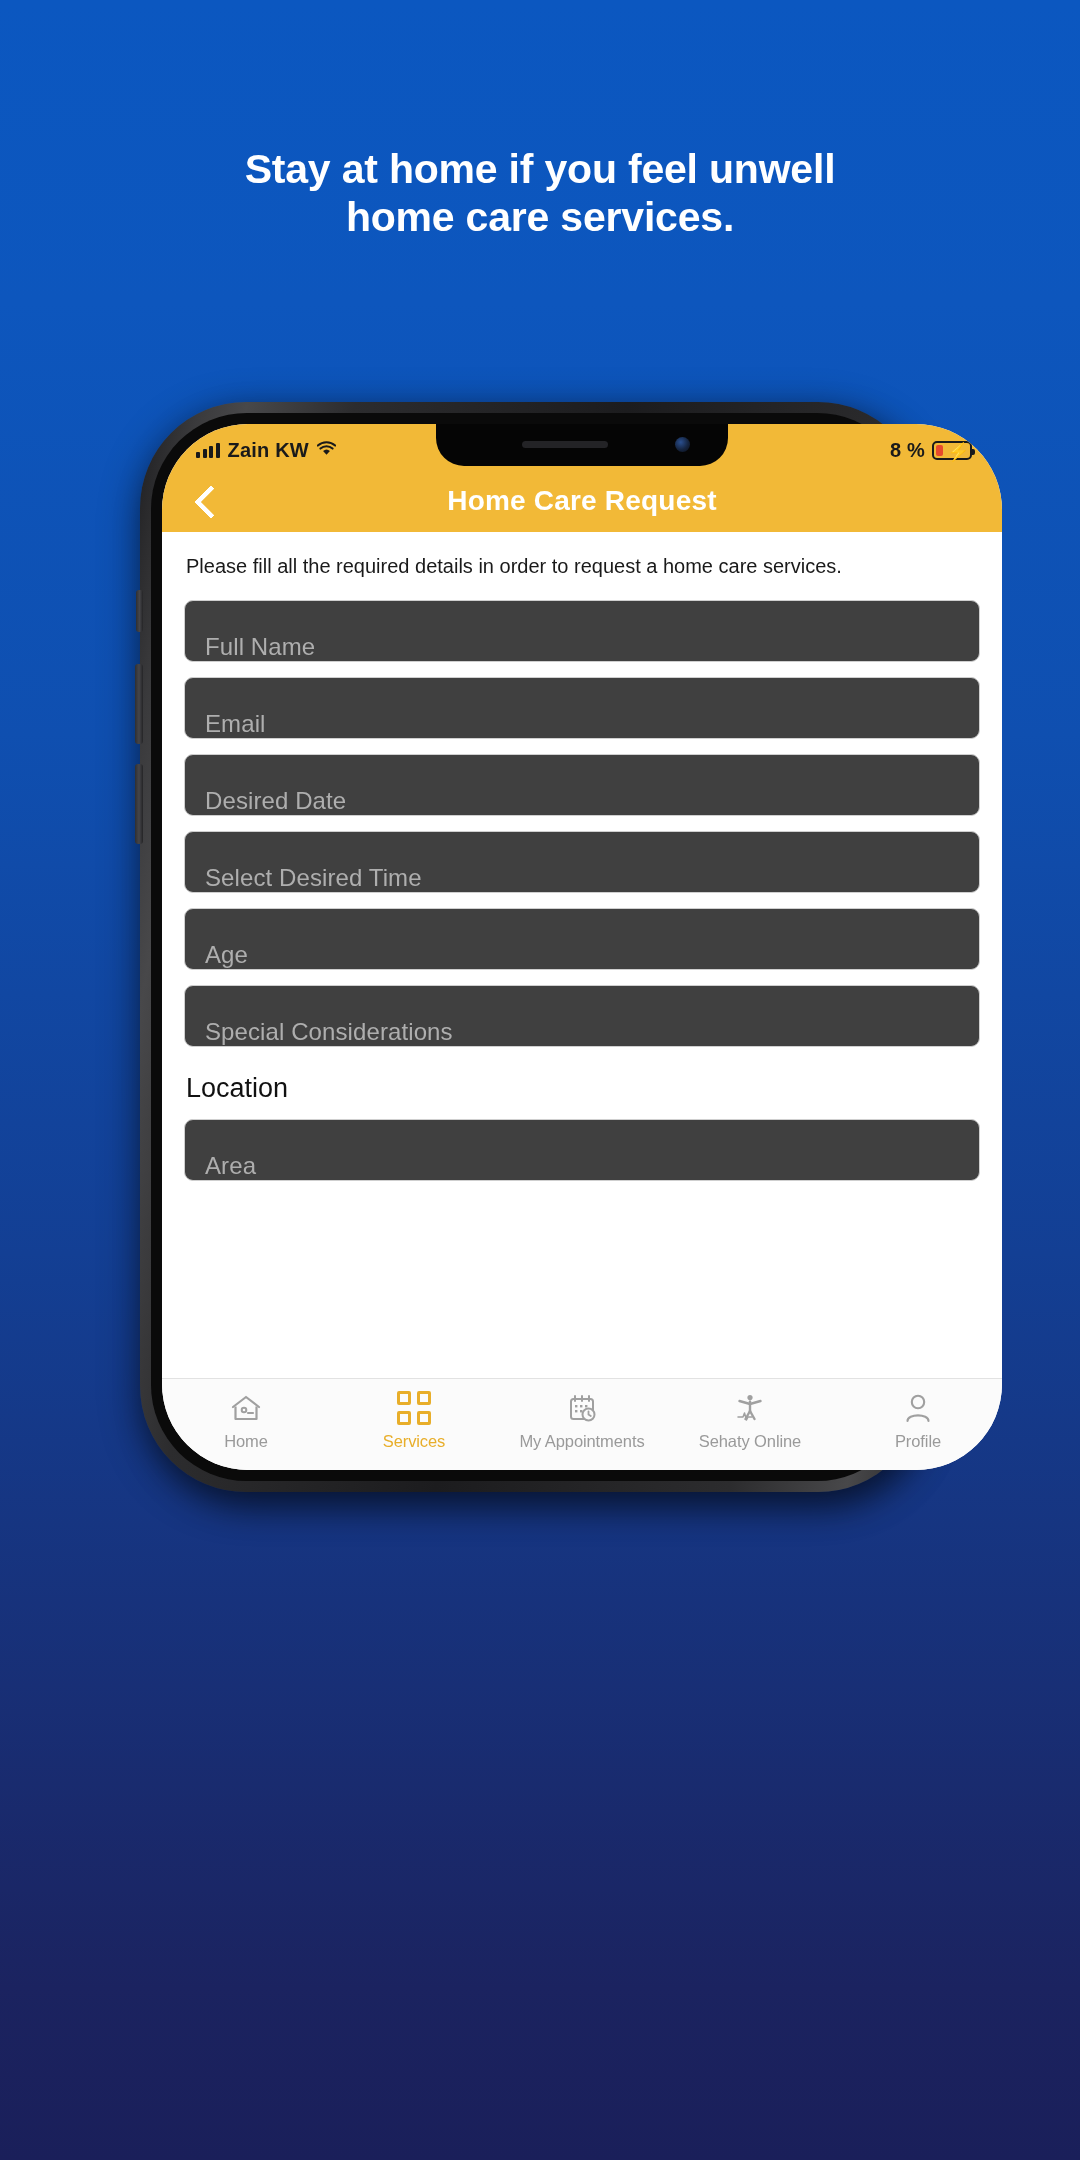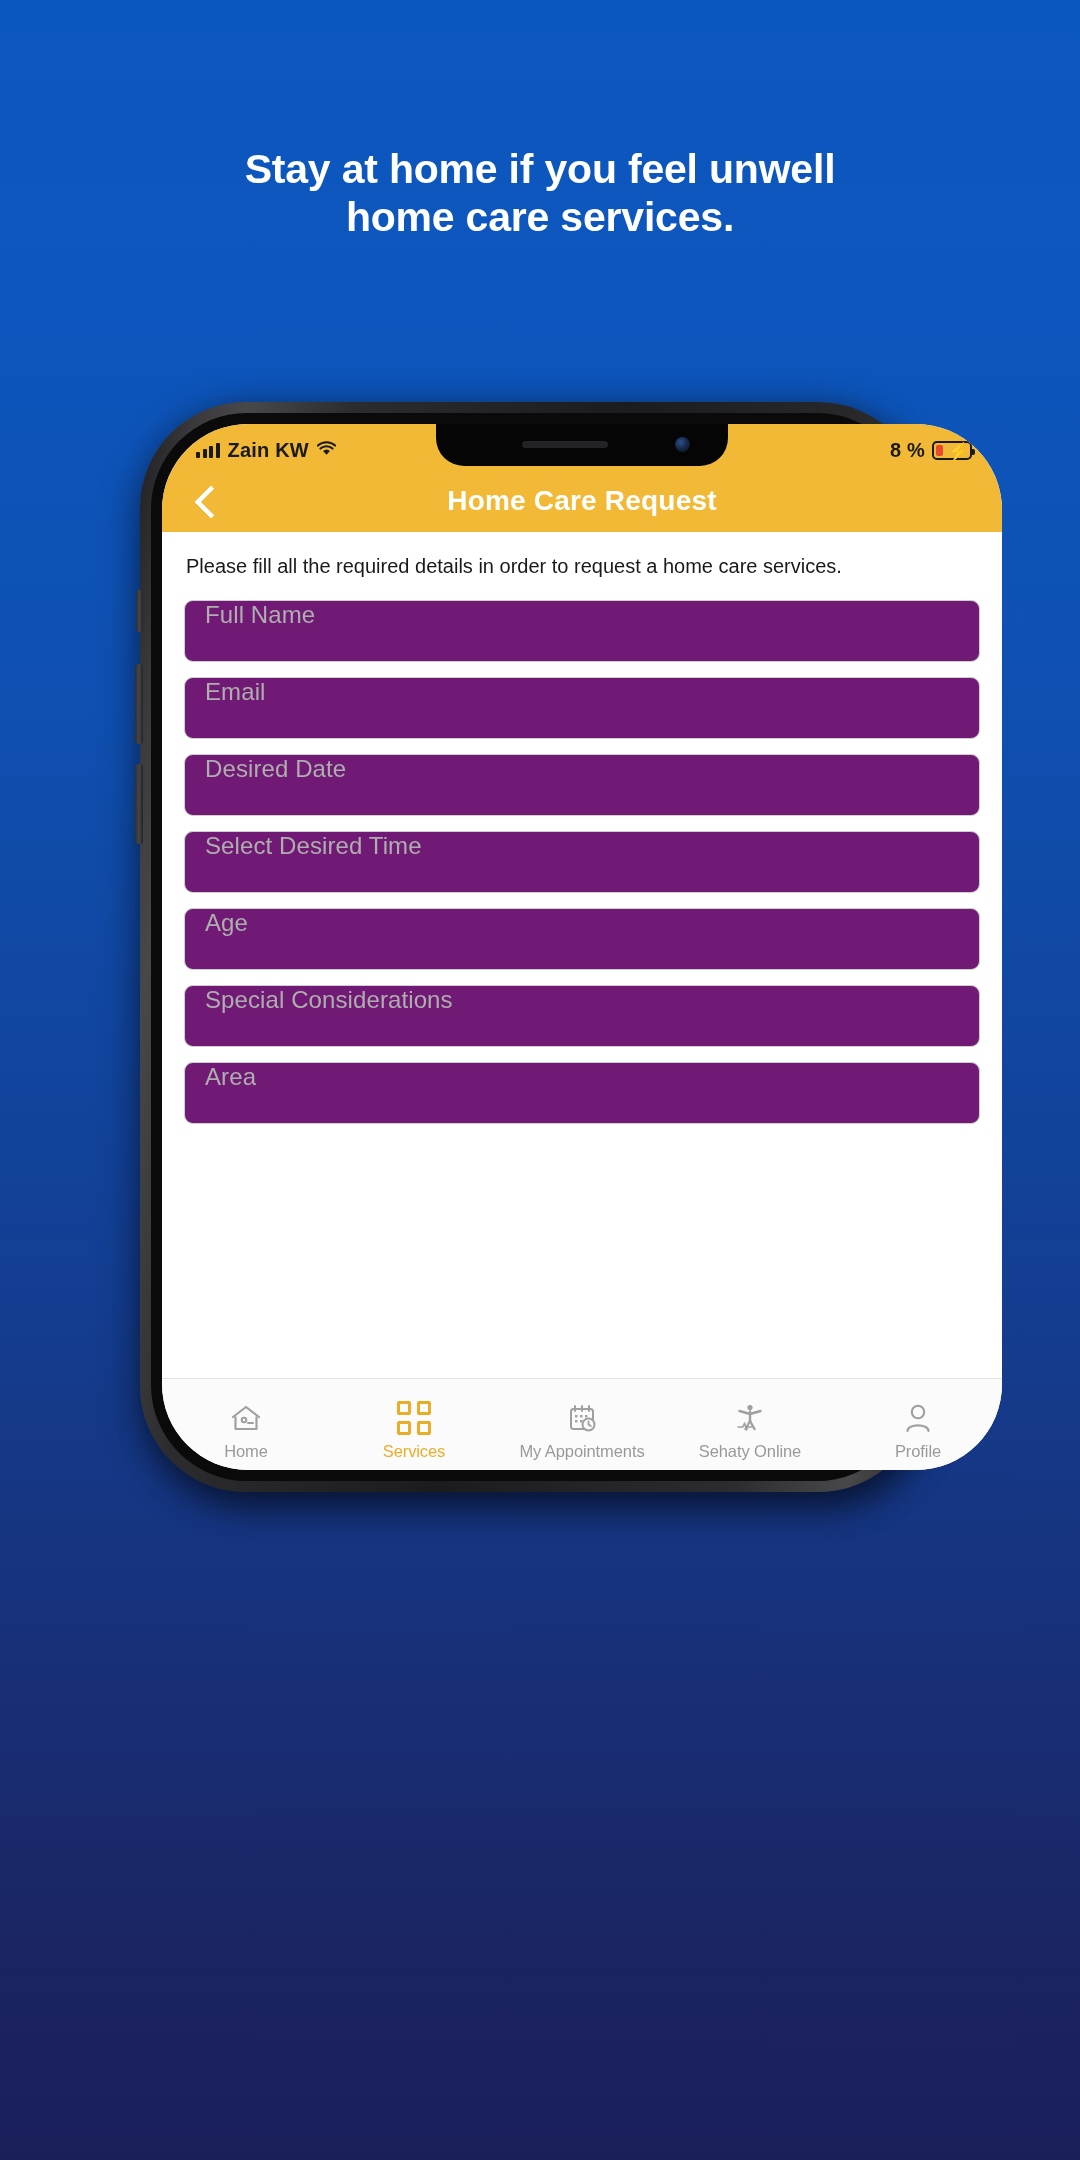--- a/index.html
+++ b/index.html
@@ -257,25 +257,25 @@
     color: #1a1a1a;
     font-size: 20px;
     line-height: 1.27;
     padding: 22px 2px 6px 2px;
     white-space: pre-line;
   }
 
   .field {
     margin-top: 15px;
     height: 62px;
-    background: #701a75;
+    background: #404040;
     border: 1.5px solid #cfcfcf;
     border-radius: 9px;
     display: flex;
-    align-items: flex-start;
+    align-items: flex-end;
     padding: 0 20px;
   }
   .field-ph {
     color: #aeaeae;
     font-size: 24px;
     letter-spacing: 0.1px;
   }
 
   .section-title {
     color: #111111;
@@ -284,21 +284,21 @@
     padding: 26px 2px 0 2px;
   }
 
   
   .tabbar {
     position: relative;
     height: 92px;
     background: #fbfbfb;
     border-top: 1.5px solid #e2e2e2;
     display: flex;
-    align-items: center;
+    align-items: flex-start;
     padding-top: 12px;
     z-index: 12;
   }
   .tab {
     flex: 1;
     display: flex;
     flex-direction: column;
     align-items: center;
     gap: 7px;
   }
@@ -391,20 +391,21 @@
         <div class="field">
           <span class="field-ph">Select Desired Time</span>
         </div>
         <div class="field">
           <span class="field-ph">Age</span>
         </div>
         <div class="field">
           <span class="field-ph">Special Considerations</span>
         </div>
 
+        <div class="section-title">Location</div>
 
         <div class="field">
           <span class="field-ph">Area</span>
         </div>
 
       </div>
 
       <div class="tabbar">
 
         <div class="tab">

